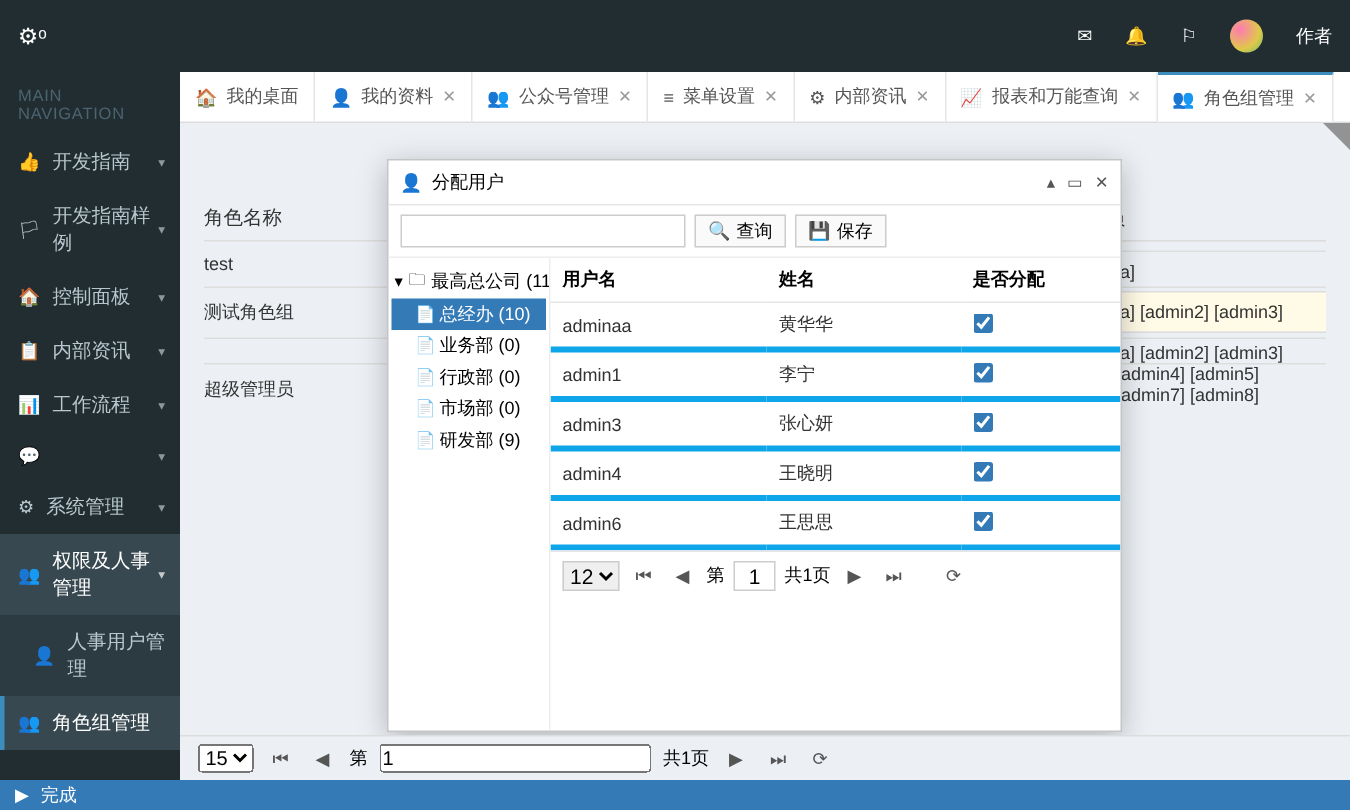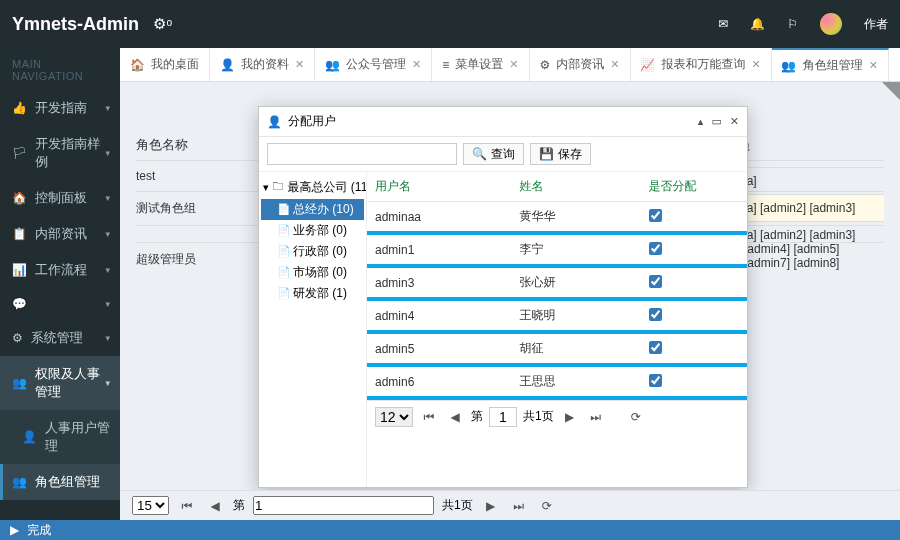--- a/index.html
+++ b/index.html
@@ -39,39 +39,38 @@
   .modal-search { padding: 6px 8px; border-bottom: 1px solid #eee; display: flex; gap: 6px; }
   .modal-search input { flex: 1; max-width: 190px; height: 22px; border: 1px solid #ccc; padding: 0 6px; }
   .mini-btn { height: 22px; padding: 0 8px; border: 1px solid #ccc; background: #fafafa; display: flex; align-items: center; gap: 4px; font-size: 12px; cursor: pointer; }
   .modal-body { flex: 1; display: flex; overflow: hidden; }
   .tree { width: 108px; border-right: 1px solid #eee; padding: 4px 2px; font-size: 12px; overflow: hidden; }
   .tree-row { display: flex; align-items: center; gap: 4px; padding: 2px 2px; white-space: nowrap; cursor: pointer; }
   .tree-row.sel { background: #337ab7; color: #fff; }
   .tree-row .ico { width: 12px; text-align: center; font-size: 11px; }
   .grid { flex: 1; display: flex; flex-direction: column; }
   .grid table { width: 100%; border-collapse: collapse; font-size: 12px; }
-  .grid th { text-align: left; font-weight: normal; padding: 6px 8px; border-bottom: 1px solid #e5e5e5; color: #15803d; }
+  .grid th { text-align: left; font-weight: bold; padding: 6px 8px; border-bottom: 1px solid #e5e5e5; color: #000000; }
   .grid td { padding: 6px 8px; border-bottom: 4px solid #0ea5e9; color: #333; }
   .grid tbody { display: block; max-height: 260px; overflow-y: auto; }
   .grid thead, .grid tbody tr { display: table; width: 100%; table-layout: fixed; }
   .pager { height: 32px; border-top: 1px solid #e5e5e5; display: flex; align-items: center; gap: 6px; padding: 0 8px; font-size: 12px; }
   .pager select, .pager input { height: 20px; border: 1px solid #ccc; font-size: 14px; }
   .pager input { width: 28px; text-align: center; }
   .pagebtn { width: 20px; height: 20px; display: flex; align-items: center; justify-content: center; cursor: pointer; color: #555; }
   .outer-pager { position: absolute; left: 0; right: 0; bottom: 0; height: 30px; border-top: 1px solid #ddd; display: flex; align-items: center; gap: 8px; padding: 0 12px; font-size: 12px; background: #ecf0f5; }
   .footer { height: 20px; background: #337ab7; color: #fff; display: flex; align-items: center; padding: 0 10px; font-size: 12px; gap: 8px; }
   .ico-s { font-size: 12px; }
   input[type=checkbox] { accent-color: #337ab7; }
 </style>
 </head>
 <body>
 
 <div class="topbar">
   <div class="topbar-left">
-    <span class="brand">Ymnets-Admin</span>
     <span class="gear">⚙ᵒ</span>
   </div>
   <div class="topbar-right">
     <span>✉</span>
     <span>🔔</span>
     <span>⚐</span>
     <span class="avatar"></span>
     <span>作者</span>
   </div>
 </div>
@@ -252,21 +251,21 @@
               <div class="tree-row" style="padding-left: 16px;">
                 <span class="ico">📄</span>
                 <span>行政部 (0)</span>
               </div>
               <div class="tree-row" style="padding-left: 16px;">
                 <span class="ico">📄</span>
                 <span>市场部 (0)</span>
               </div>
               <div class="tree-row" style="padding-left: 16px;">
                 <span class="ico">📄</span>
-                <span>研发部 (1)</span>
+                <span>研发部 (9)</span>
               </div>
             </div>
           <div class="grid">
             <table>
               <thead>
                   <tr>
                 <th style="width:38%">用户名</th>
                 <th style="width:34%">姓名</th>
                 <th style="width:28%">是否分配</th>
               </tr>
@@ -283,25 +282,20 @@
                     <td style="width:28%"><input type="checkbox" checked="" style=""></td>
                   </tr>
                   <tr>
                     <td style="width:38%">admin3</td>
                     <td style="width:34%">张心妍</td>
                     <td style="width:28%"><input type="checkbox" checked="" style=""></td>
                   </tr>
                   <tr>
                     <td style="width:38%">admin4</td>
                     <td style="width:34%">王晓明</td>
-                    <td style="width:28%"><input type="checkbox" checked="" style=""></td>
-                  </tr>
-                  <tr>
-                    <td style="width:38%">admin5</td>
-                    <td style="width:34%">胡征</td>
                     <td style="width:28%"><input type="checkbox" checked="" style=""></td>
                   </tr>
                   <tr>
                     <td style="width:38%">admin6</td>
                     <td style="width:34%">王思思</td>
                     <td style="width:28%"><input type="checkbox" checked="" style=""></td>
                   </tr>
                 </tbody>
             </table>
             <div class="pager">

